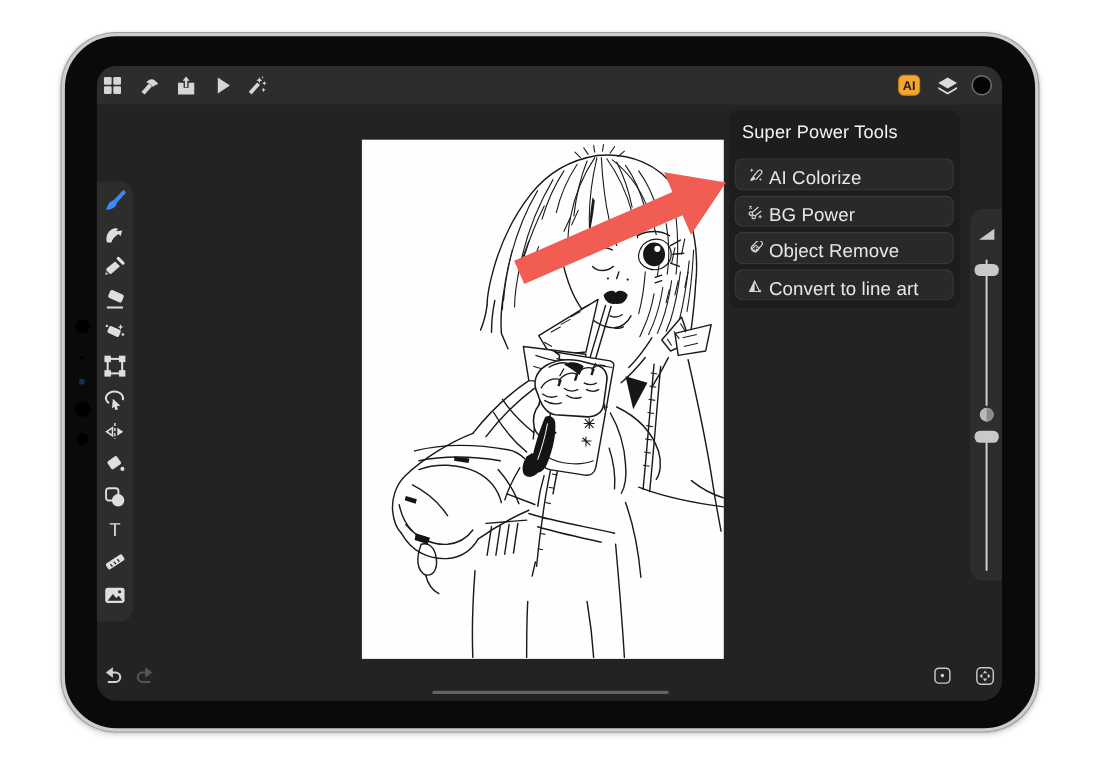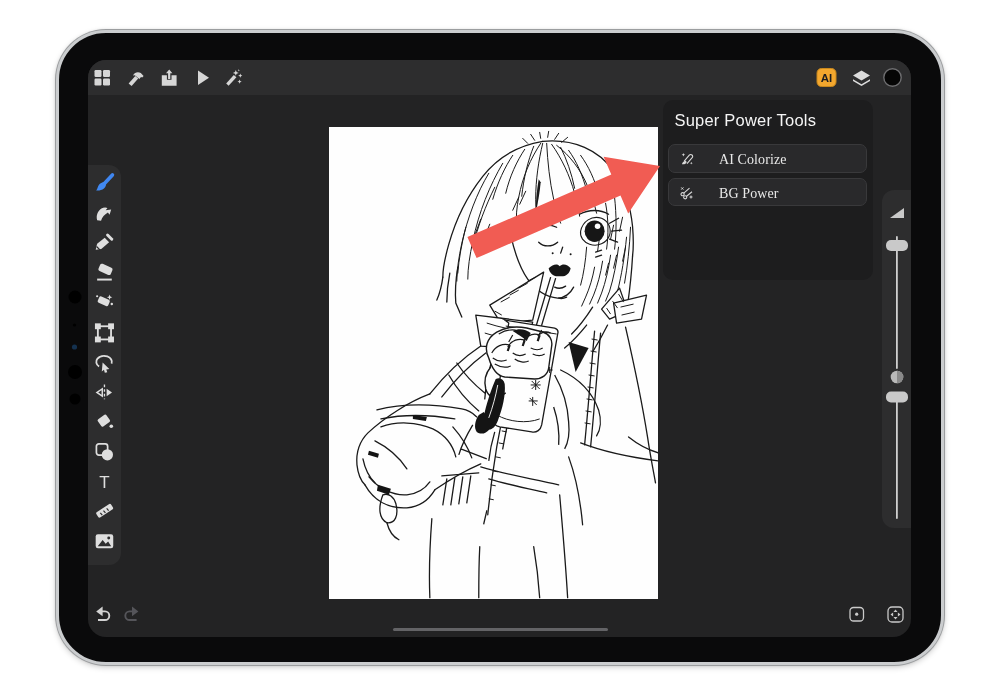--- a/index.html
+++ b/index.html
@@ -10,21 +10,21 @@
     background:#0a0a0b;border:3px solid #cbcdcf;
     box-shadow:0 0 0 1px #9b9d9f,0 2px 6px rgba(0,0,0,.22),0 0 3px rgba(0,0,0,.15);}
   #screen{left:88px;top:60px;width:823px;height:577px;border-radius:18px;background:#232324;overflow:hidden;}
   
   #toolbar{left:0;top:0;width:823px;height:35px;background:#2d2d2e;}
   #lstrip{left:0;top:105px;width:32.5px;height:400px;background:#2d2d2e;border-radius:0 12px 12px 0;}
   #rstrip{left:793.5px;top:129.5px;width:29.5px;height:338px;background:#2d2d2e;border-radius:12px 0 0 12px;}
   #canvas{left:240.5px;top:66.5px;width:329.5px;height:472px;background:#fefefe;}
   #panel{left:574.5px;top:40px;width:210px;height:180px;border-radius:10px;background:#1d1d1e;}
   .pitem{left:5.5px;width:199px;height:28.5px;border-radius:7px;background:#29292b;border:1px solid #39393b;}
-  .ptxt{position:absolute;left:50px;top:7px;font-size:14px;color:#e8e8e8;letter-spacing:.1px;font-family:Liberation Serif, serif;}
+  .ptxt{position:absolute;left:30px;top:7px;font-size:17px;color:#e8e8e8;letter-spacing:.1px;}
   .picon{position:absolute;left:11px;top:7px;width:14px;height:14px;}
   #ptitle{left:12px;top:11px;font-size:16.5px;font-weight:normal;color:#f5f5f5;letter-spacing:.2px;}
   #homebar{left:305px;top:567.5px;width:215px;height:3.5px;border-radius:2px;background:#636366;}
 </style>
 </head>
 <body>
 <div id="stage">
   <div class="abs" id="device"></div>
 
   <svg class="abs" style="left:62px;top:280px" width="28" height="140">
@@ -264,20 +264,39 @@
       <div class="abs pitem" style="top:77.5px">
         <svg class="picon" viewBox="0 0 14 14" fill="none" stroke="#d8d8d8" stroke-width="1.1">
           <circle cx="2.6" cy="8.2" r="1.6"></circle>
           <circle cx="5.2" cy="11.3" r="1.6"></circle>
           <path d="M3.8 7.2 L9.5 2.2 M6.6 10.2 L12 5.8"></path>
           <path d="M1.2 1.4 L3.4 3.6 M3.4 1.4 L1.2 3.6" stroke-width="1"></path>
           <path d="M11 9.5 v3 M9.5 11 h3" stroke-width="1"></path>
         </svg>
         <div class="ptxt">BG Power</div>
       </div>
+      <div class="abs pitem" style="top:111px">
+        <svg class="picon" viewBox="0 0 14 14" fill="none" stroke="#d8d8d8" stroke-width="1.1">
+          <rect x="3.2" y="-1.2" width="5.6" height="11.5" rx="2.6" transform="rotate(45 7 7)"></rect>
+          <rect x="4.6" y="4.6" width="4.8" height="4.8" rx="1" transform="rotate(45 7 7)" stroke-width="0.9"></rect>
+          <circle cx="6.2" cy="6.2" r="0.5" fill="#d8d8d8" stroke="none"></circle>
+          <circle cx="7.8" cy="7.8" r="0.5" fill="#d8d8d8" stroke="none"></circle>
+          <circle cx="7.8" cy="6.2" r="0.5" fill="#d8d8d8" stroke="none"></circle>
+          <circle cx="6.2" cy="7.8" r="0.5" fill="#d8d8d8" stroke="none"></circle>
+        </svg>
+        <div class="ptxt">Object Remove</div>
+      </div>
+      <div class="abs pitem" style="top:144.5px">
+        <svg class="picon" viewBox="0 0 14 14" fill="none" stroke="#d8d8d8" stroke-width="1.1">
+          <path d="M1.5 12 L6 2.5 L10.5 12 Z"></path>
+          <path d="M6 2.5 L6 12 L1.5 12 Z" fill="#d8d8d8" stroke="none"></path>
+          <path d="M11 9.8 l.5 1.2 1.2.5 -1.2.5 -.5 1.2 -.5-1.2 -1.2-.5 1.2-.5 Z" fill="#d8d8d8" stroke="none"></path>
+        </svg>
+        <div class="ptxt">Convert to line art</div>
+      </div>
     </div>
 
     <svg class="abs" style="left:0;top:105px" width="33" height="391">
 
       <g transform="translate(6.7,8.1) scale(1.22)">
         <path d="M14.5 1.5 L8 8.5" stroke="#3f86f0" stroke-width="3" stroke-linecap="round"></path>
         <path d="M8.6 7.6 C9.8 9 9.4 11.2 7.6 12.6 C5.8 14 3 14.6 1.2 14.2 C2.4 13 2.4 11.2 3.4 9.8 C4.6 8.2 7.2 6.8 8.6 7.6 Z" fill="#4189f2"></path>
       </g>
 
       <g transform="translate(6.7,38.1) scale(1.22)">

